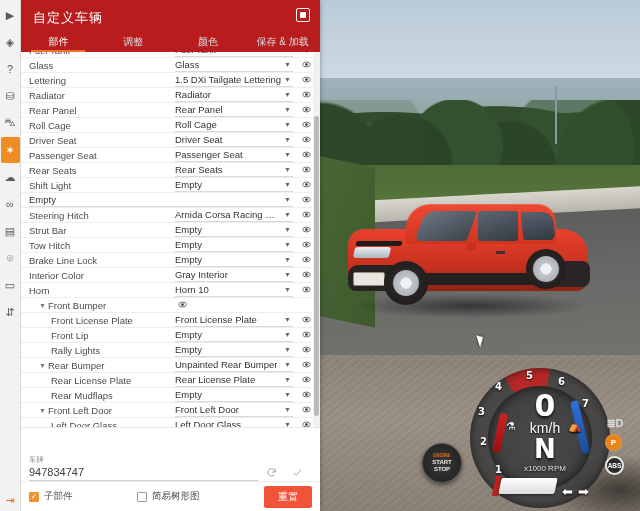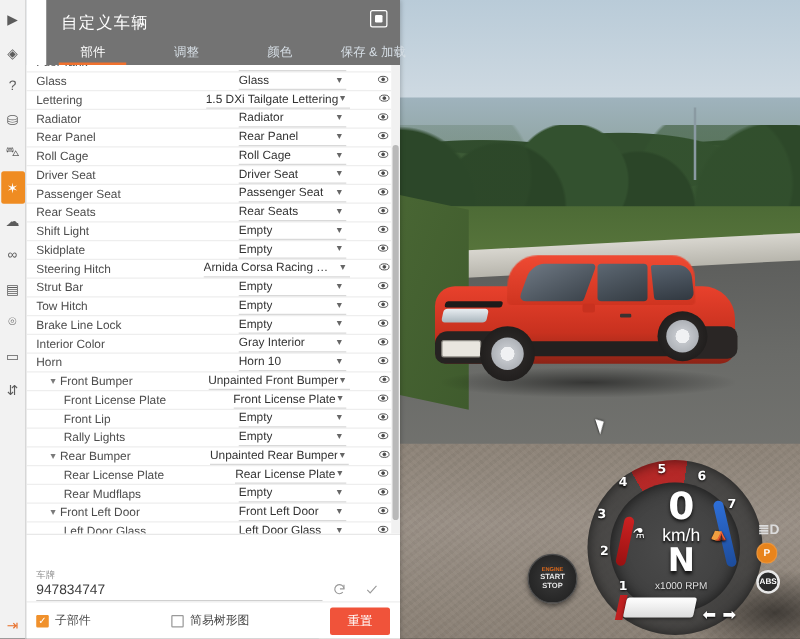--- a/index.html
+++ b/index.html
@@ -180,22 +180,22 @@
   .rail-btn.active { background:#ef8c22; color:#fff; border-radius:2px; }
   .rail-spacer { flex:1; }
   .rail-bottom { width:19px; height:22px; display:flex; align-items:center; justify-content:center; color:#e8702a; }
   
   #panel {
     position:absolute; left:21px; top:0; width:299px; height:511px;
     background:#fff; z-index:15; display:flex; flex-direction:column;
     box-shadow:1px 0 4px rgba(0,0,0,.25);
   }
   .panel-head {
-    background:#737373; color:#fff; height:52px; flex:0 0 52px;
-    position:relative; padding:9px 10px 0 12px;margin-left:16px;
+    background:#b91c1c; color:#fff; height:52px; flex:0 0 52px;
+    position:relative; padding:9px 10px 0 12px;
   }
   .panel-title { font-size:13px; letter-spacing:1px; }
   .head-icon {
     position:absolute; right:10px; top:8px; width:14px; height:14px;
     border:1.5px solid #fff; border-radius:2px;
     display:flex; align-items:center; justify-content:center;
   }
   .head-icon:before{
     content:""; width:6px; height:6px; background:#fff; border-radius:1px;
   }
@@ -212,21 +212,20 @@
     content:""; position:absolute; left:14%; right:14%; bottom:0;
     height:2px; background:#f0712e;
   }
   
   .list-wrap { flex:1; position:relative; overflow:hidden; background:#fff; }
   .list { position:absolute; left:0; top:-9px; right:7px; }
   .row {
     display:flex; align-items:center; height:15px;
     border-bottom:1px solid #eeeeee;
     padding-left:8px;
-    gap:16px;
   }
   .row .name {
     width:146px; font-size:9.5px; color:#4c4c4c; white-space:nowrap;
     overflow:hidden; display:flex; align-items:center; gap:2px;
   }
   .row .name.d1 { padding-left:10px; }
   .row .name.d2 { padding-left:22px; }
   .caret { font-size:7px; color:#7a7a7a; width:7px; display:inline-block; }
   .valbox {
     flex:1; display:flex; align-items:center; justify-content:space-between;
@@ -606,23 +605,20 @@
           <div class="valbox">
             <span class="val">Empty</span>
             <span class="dd">▼</span>
           </div>
           <div class="eye"><svg viewBox="0 0 24 24" fill="none" stroke="currentColor" stroke-width="2">
               <ellipse cx="12" cy="12" rx="10" ry="6.5"></ellipse>
               <circle cx="12" cy="12" r="3" fill="currentColor"></circle>
             </svg></div>
         </div>
         <div class="row">
-          <div class="name">
-            <span>Skidplate</span>
-          </div>
           <div class="valbox">
             <span class="val">Empty</span>
             <span class="dd">▼</span>
           </div>
           <div class="eye"><svg viewBox="0 0 24 24" fill="none" stroke="currentColor" stroke-width="2">
               <ellipse cx="12" cy="12" rx="10" ry="6.5"></ellipse>
               <circle cx="12" cy="12" r="3" fill="currentColor"></circle>
             </svg></div>
         </div>
         <div class="row">
@@ -700,24 +696,20 @@
           </div>
           <div class="eye"><svg viewBox="0 0 24 24" fill="none" stroke="currentColor" stroke-width="2">
               <ellipse cx="12" cy="12" rx="10" ry="6.5"></ellipse>
               <circle cx="12" cy="12" r="3" fill="currentColor"></circle>
             </svg></div>
         </div>
         <div class="row">
           <div class="name d1">
             <span class="caret">▼</span>
             <span>Front Bumper</span>
-          </div>
-          <div class="valbox">
-            <span class="val">Unpainted Front Bumper</span>
-            <span class="dd">▼</span>
           </div>
           <div class="eye"><svg viewBox="0 0 24 24" fill="none" stroke="currentColor" stroke-width="2">
               <ellipse cx="12" cy="12" rx="10" ry="6.5"></ellipse>
               <circle cx="12" cy="12" r="3" fill="currentColor"></circle>
             </svg></div>
         </div>
         <div class="row">
           <div class="name d2">
             <span>Front License Plate</span>
           </div>

